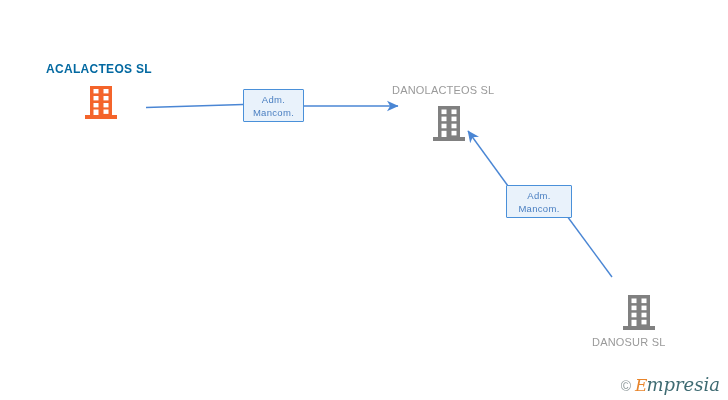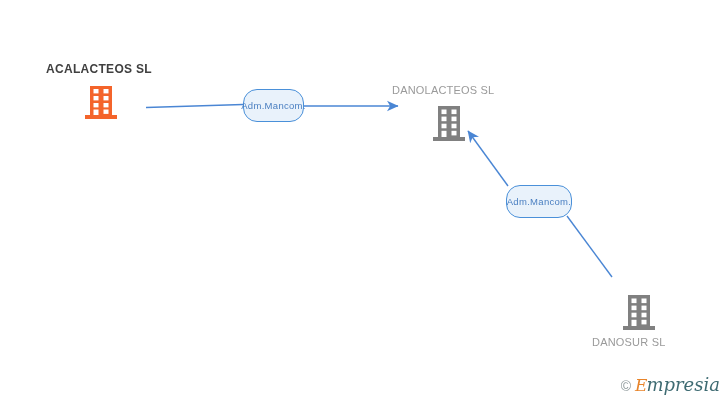--- a/index.html
+++ b/index.html
@@ -19,39 +19,39 @@
   .node-label {
     position:absolute;
     white-space:nowrap;
     font-size:11px;
     letter-spacing:.2px;
     color:#9a9a9a;
   }
   .node-label.strong {
     font-weight:bold;
     font-size:12px;
-    color:#404040;
+    color:#0369a1;
     letter-spacing:.3px;
     text-align:center;
   }
   .bldg { position:absolute; }
 
   
   .relbox {
     position:absolute;
     box-sizing:border-box;
     background:#e9f2fb;
     border:1px solid #4a90d9;
-    border-radius:14px;
+    border-radius:1px;
     color:#4a7fc1;
     font-size:9.5px;
     line-height:13px;
     text-align:center;
     display:flex;
-    flex-direction:row;
+    flex-direction:column;
     align-items:center;
     justify-content:center;
     letter-spacing:.3px;
   }
   .relbox span { display:block; }
 
   
   #watermark {
     position:absolute;
     right:8px; bottom:5px;

